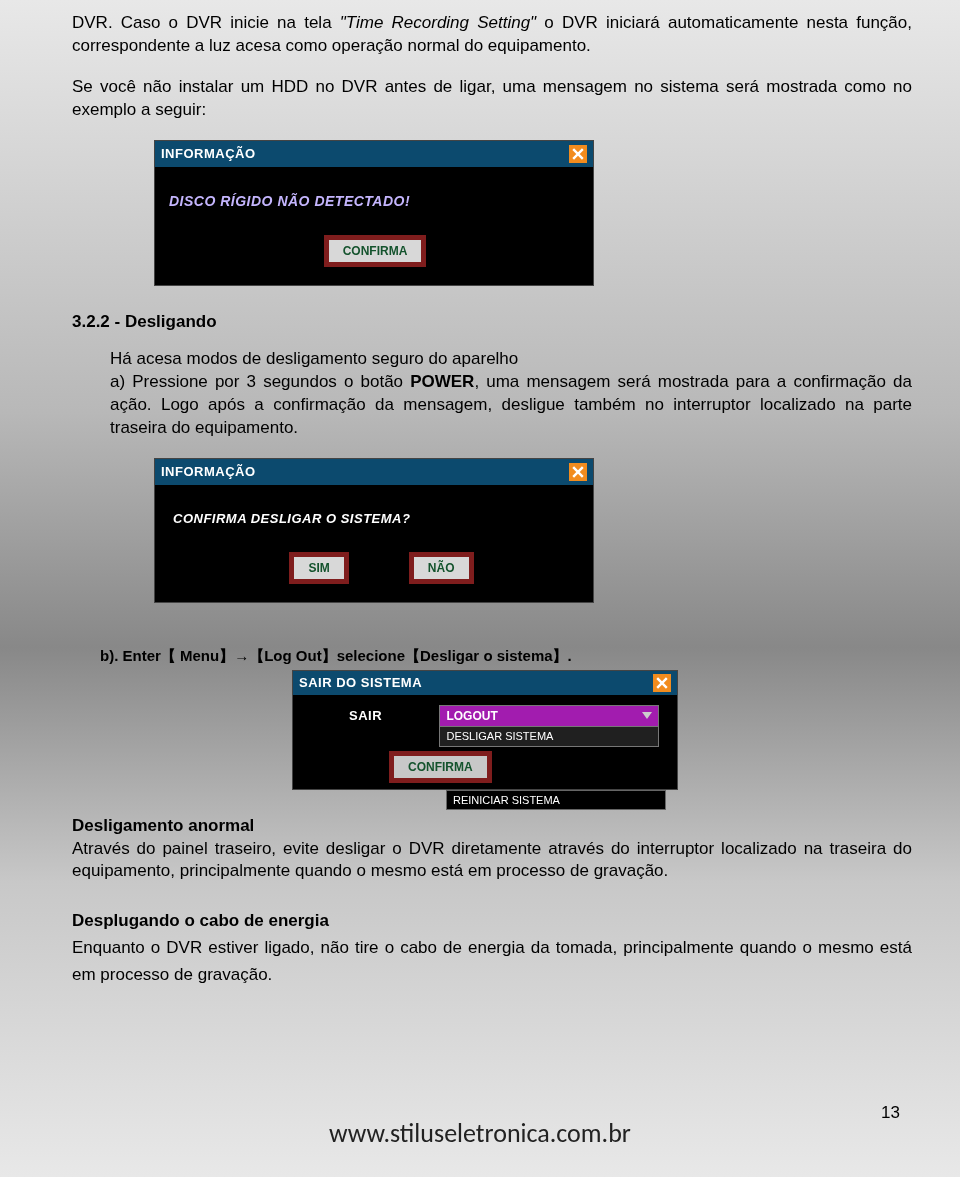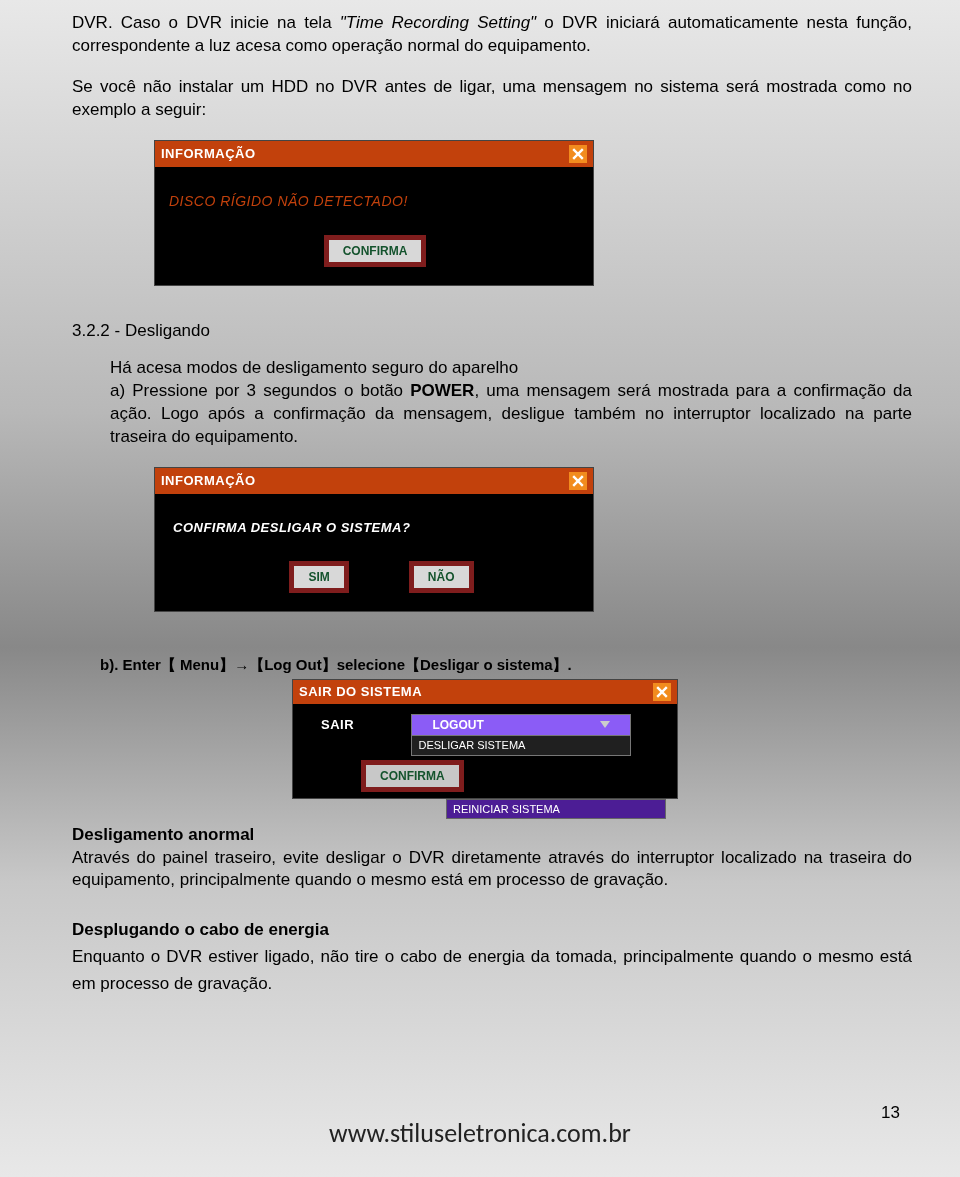--- a/index.html
+++ b/index.html
@@ -7,52 +7,52 @@
     font-family: Arial, Helvetica, sans-serif;
     width: 960px;
     height: 1177px;
     background: linear-gradient(180deg, #e8e8e8 0%, #b8b8b8 35%, #888 55%, #c8c8c8 75%, #e8e8e8 100%);
     position: relative;
     color: #000;
   }
   .page { padding: 12px 48px 12px 72px; }
   .para { font-size: 17px; line-height: 1.35; margin-bottom: 18px; text-align: justify; }
   .ital { font-style: italic; }
-  .section-sub { font-size: 17px; font-weight: normal; margin-top: 35px; margin-bottom: 16px; }
+  .section-sub { font-size: 17px; font-weight: bold; margin-top: 26px; margin-bottom: 16px; }
   .bold { font-weight: bold; }
   .indent { margin-left: 38px; }
 
   
   .dlg1 { width: 440px; margin-left: 82px; background: #000; border: 1px solid #444; margin-bottom: 22px; }
-  .dlg-titlebar { background: #c2410c; height: 26px; display: flex; align-items: center; justify-content: space-between; padding: 0 6px; }
+  .dlg-titlebar { background: #0c4a6e; height: 26px; display: flex; align-items: center; justify-content: space-between; padding: 0 6px; }
   .dlg-titlebar .t { color: #fff; font-weight: bold; font-size: 13px; letter-spacing: 0.5px; }
   .close-x { width: 18px; height: 18px; background: #f28c1e; display: flex; align-items: center; justify-content: center; }
   .close-x svg { width: 12px; height: 12px; }
   .dlg-body1 { padding: 26px 12px 18px 14px; }
-  .dlg-msg1 { color: #c2410c; font-weight: normal; font-style: italic; font-size: 14px; letter-spacing: 0.5px; margin-bottom: 26px; }
+  .dlg-msg1 { color: #c4b5fd; font-weight: bold; font-style: italic; font-size: 14px; letter-spacing: 0.5px; margin-bottom: 26px; }
   .dlg-btn-row1 { text-align: center; }
   .dlg-btn { display: inline-block; background: #d8d8d8; border: 5px solid #7f1d1d; padding: 4px 14px; font-size: 12px; font-weight: bold; color: #14532d; }
 
   
   .dlg2 { width: 440px; margin-left: 82px; background: #000; border: 1px solid #444; margin-bottom: 44px; }
   .dlg-body2 { padding: 26px 3px 18px 18px; }
   .dlg-msg2 { color: #fff; font-weight: bold; font-style: italic; font-size: 13px; letter-spacing: 0.5px; margin-bottom: 26px; }
   .dlg-btn-row2 { display: flex; gap: 60px; justify-content: center; }
 
   
   .dlg3-wrap { margin-left: 220px; margin-bottom: 6px; }
   .dlg3 { width: 386px; background: #000; border: 1px solid #444; }
   .dlg3 .dlg-titlebar { height: 24px; gap: 44px; }
-  .dlg3-body { padding: 10px 10px 6px 28px; }
+  .dlg3-body { padding: 10px 10px 6px 28px; margin-left: 28px; }
   .label-sair { color: #fff; font-weight: bold; font-size: 13px; letter-spacing: 0.5px; display: inline-block; width: 86px; vertical-align: top; margin-top: 3px; }
   .dropdown { display: inline-block; width: 220px; vertical-align: top; }
-  .dd-sel { background: #8b5cf6; border: 1px solid #777; height: 22px; display: flex; align-items: center; justify-content: space-between; padding: 0 20px; color: #fff; font-size: 12px; font-weight: bold; }
+  .dd-sel { background: #a21caf; border: 1px solid #777; height: 22px; display: flex; align-items: center; justify-content: space-between; padding: 0 6px; color: #fff; font-size: 12px; font-weight: bold; }
   .dd-opt { background: #202020; border: 1px solid #777; border-top: none; height: 20px; color: #fff; font-size: 11px; font-weight: normal; padding: 3px 6px; }
   .conf-row { margin-top: 4px; padding-left: 40px; }
-  .dd-opt.reiniciar { margin-left: 154px; width: 220px; background: #4c1d95; border: 1px solid #666; }
+  .dd-opt.reiniciar { margin-left: 154px; width: 220px; background: #000000; border: 1px solid #666; }
 
   .step-b { font-size: 15px; font-weight: bold; margin-bottom: 4px; margin-left: 28px; }
   .footer-url { position: absolute; bottom: 28px; left: 0; right: 0; text-align: center; font-size: 26px; font-family: Calibri, Arial, sans-serif; color: #222; }
   .page-num { position: absolute; bottom: 54px; right: 60px; font-size: 17px; margin-left: 25px; }
 </style>
 </head>
 <body>
 
 <div class="page">
 

